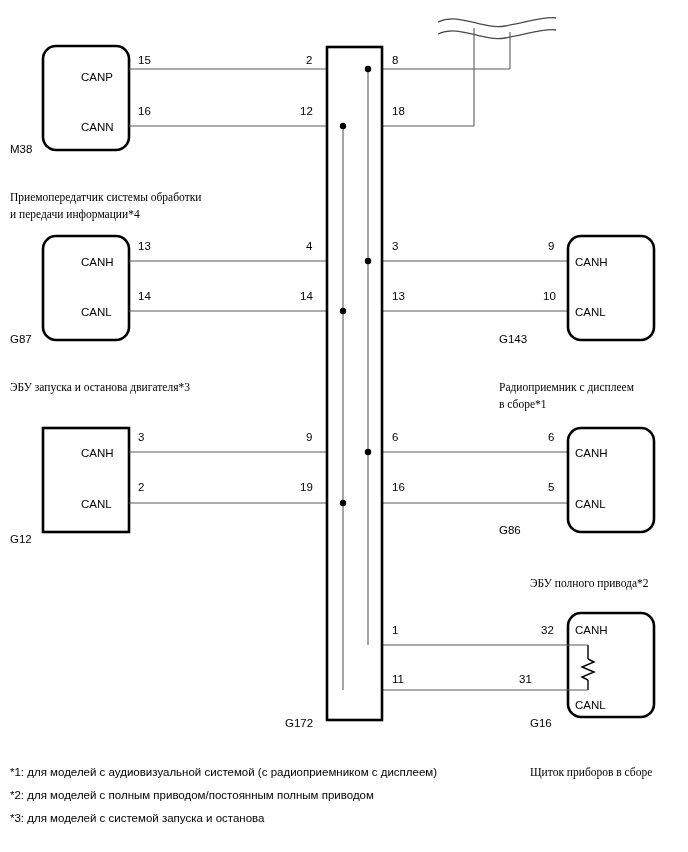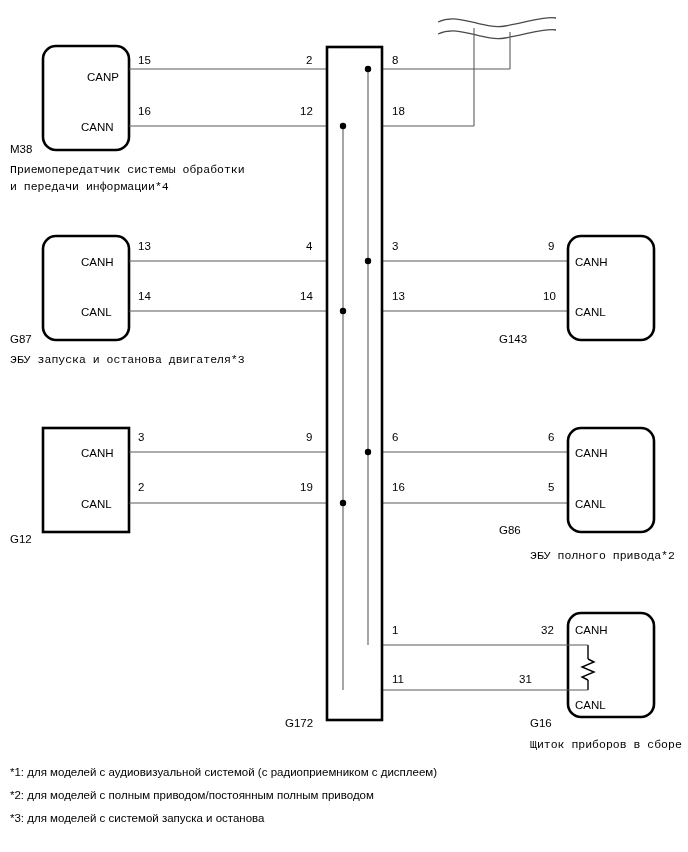--- a/index.html
+++ b/index.html
@@ -70,25 +70,26 @@
   }
   .comp-code {
     position: absolute;
     font-family: "Liberation Sans", sans-serif;
     font-size: 11.5px;
     color: #000000;
     white-space: nowrap;
   }
   .comp-desc {
     position: absolute;
-    font-family: Liberation Mono, monospace;
+    font-family: Liberation Serif, serif;
     font-size: 11.5px;
     color: #000000;
     line-height: 1.45;
     white-space: pre-line;
+    margin-top: 27px;
   }
   .footnote {
     position: absolute;
     font-family: "Liberation Sans", sans-serif;
     font-size: 11.5px;
     color: #000000;
     white-space: nowrap;
   }
 </style>
 </head>
@@ -155,21 +156,21 @@
       <circle class="dot" cx="368" cy="69" r="3.2"></circle>
       <circle class="dot" cx="343" cy="126" r="3.2"></circle>
       <circle class="dot" cx="368" cy="261" r="3.2"></circle>
       <circle class="dot" cx="343" cy="311" r="3.2"></circle>
       <circle class="dot" cx="368" cy="452" r="3.2"></circle>
       <circle class="dot" cx="343" cy="503" r="3.2"></circle>
     </g>
 
   </svg>
 
-  <div class="term" style="left:87px; top:71px;">CANP</div>
+  <div class="term" style="left:81px; top:71px;">CANP</div>
   <div class="term" style="left:81px; top:121px;">CANN</div>
 
   <div class="pin-num" style="left:138px; top:54px;text-align:right;">15</div>
   <div class="pin-num" style="left:138px; top:105px;">16</div>
 
   <div class="comp-code" style="left:10px; top:143px;">M38</div>
   <div class="comp-desc" style="left:10px; top:162px;">Приемопередатчик системы обработки
 и передачи информации*4</div>
 
   <div class="term" style="left:81px; top:256px;">CANH</div>
@@ -189,20 +190,22 @@
 
   <div class="comp-code" style="left:10px; top:533px;">G12</div>
 
   <div class="term" style="left:575px; top:256px;">CANH</div>
   <div class="term" style="left:575px; top:306px;">CANL</div>
 
   <div class="pin-num" style="left:548px; top:240px;">9</div>
   <div class="pin-num" style="left:543px; top:290px;">10</div>
 
   <div class="comp-code" style="left:499px; top:333px;">G143</div>
+  <div class="comp-desc" style="left:499px; top:352px;">Радиоприемник с дисплеем
+в сборе*1</div>
 
   <div class="term" style="left:575px; top:447px;">CANH</div>
   <div class="term" style="left:575px; top:498px;">CANL</div>
 
   <div class="pin-num" style="left:548px; top:431px;">6</div>
   <div class="pin-num" style="left:548px; top:481px;">5</div>
 
   <div class="comp-code" style="left:499px; top:524px;">G86</div>
   <div class="comp-desc" style="left:530px; top:548px;">ЭБУ полного привода*2</div>
 

